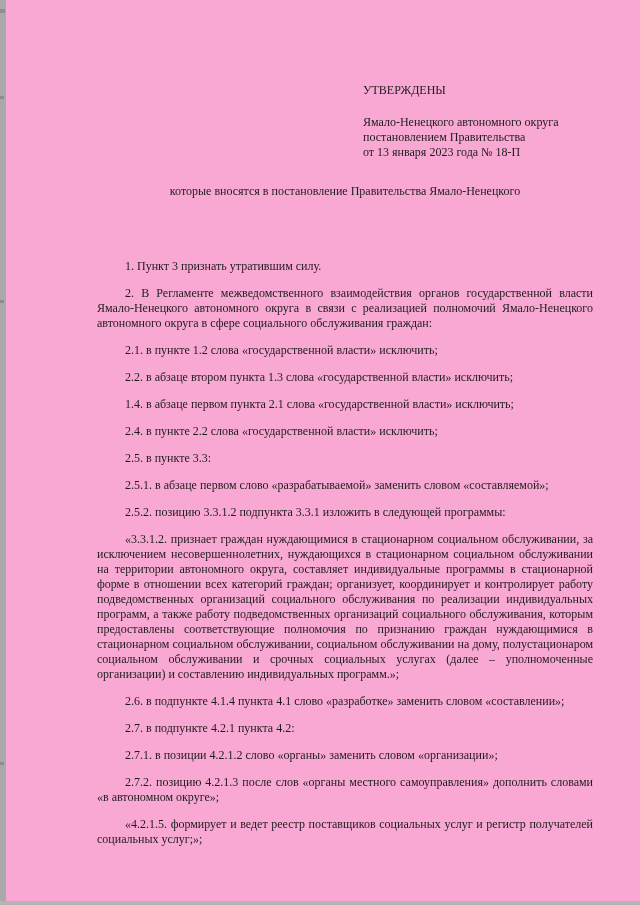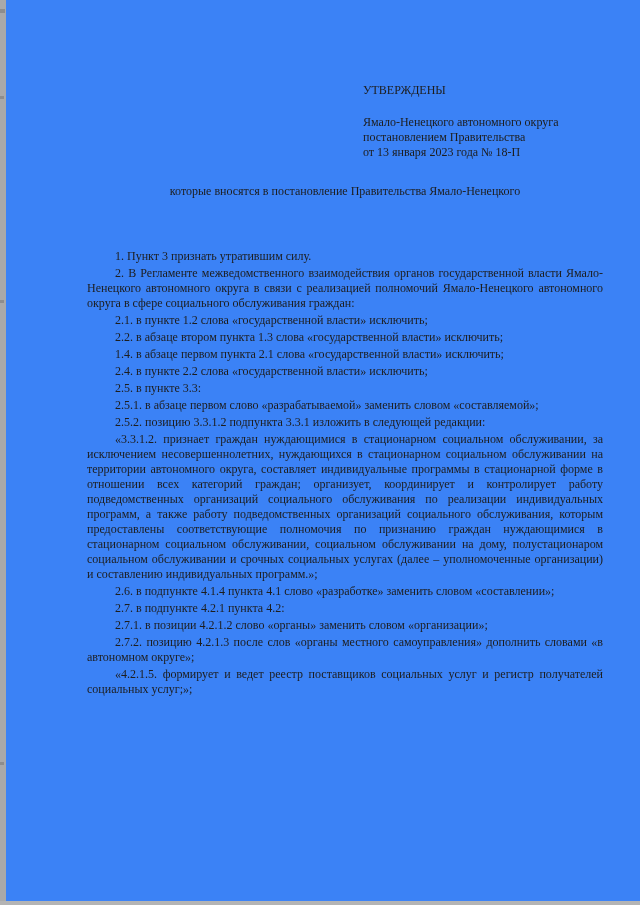--- a/index.html
+++ b/index.html
@@ -4,21 +4,21 @@
 <style>
   html, body {
     margin: 0;
     padding: 0;
     background: #ffffff;
   }
   .page {
     position: relative;
     width: 640px;
     height: 905px;
-    background: #3b82f6;
+    background: #f9a8d4;
     overflow: hidden;
     font-family: "Liberation Serif", serif;
     color: #1d1d1d;
   }
   .edge-left {
     position: absolute;
     left: 0; top: 0;
     width: 6px; height: 905px;
     background: #a9a9a9;
   }
@@ -67,21 +67,21 @@
   .doc-body {
     position: absolute;
     left: 85px;
     top: 247px;
     width: 520px;
     font-size: 12px;
     line-height: 15px;
     text-align: justify;
   }
   .doc-body p {
-    margin: 2px;
+    margin: 12px;
     text-indent: 28px;
   }
 </style>
 </head>
 <body>
 
 <div class="page">
 
   <div class="edge-left"></div>
   <div class="edge-bottom"></div>
@@ -105,21 +105,21 @@
 
   <div class="doc-body">
     <p>1. Пункт 3 признать утратившим силу.</p>
     <p>2. В Регламенте межведомственного взаимодействия органов государственной власти Ямало-Ненецкого автономного округа в связи с реализацией полномочий Ямало-Ненецкого автономного округа в сфере социального обслуживания граждан:</p>
     <p>2.1. в пункте 1.2 слова «государственной власти» исключить;</p>
     <p>2.2. в абзаце втором пункта 1.3 слова «государственной власти» исключить;</p>
     <p>1.4. в абзаце первом пункта 2.1 слова «государственной власти» исключить;</p>
     <p>2.4. в пункте 2.2 слова «государственной власти» исключить;</p>
     <p>2.5. в пункте 3.3:</p>
     <p>2.5.1. в абзаце первом слово «разрабатываемой» заменить словом «составляемой»;</p>
-    <p>2.5.2. позицию 3.3.1.2 подпункта 3.3.1 изложить в следующей редакции:</p>
+    <p>2.5.2. позицию 3.3.1.2 подпункта 3.3.1 изложить в следующей программы:</p>
     <p>«3.3.1.2. признает граждан нуждающимися в стационарном социальном обслуживании, за исключением несовершеннолетних, нуждающихся в стационарном социальном обслуживании на территории автономного округа, составляет индивидуальные программы в стационарной форме в отношении всех категорий граждан; организует, координирует и контролирует работу подведомственных организаций социального обслуживания по реализации индивидуальных программ, а также работу подведомственных организаций социального обслуживания, которым предоставлены соответствующие полномочия по признанию граждан нуждающимися в стационарном социальном обслуживании, социальном обслуживании на дому, полустационаром социальном обслуживании и срочных социальных услугах (далее – уполномоченные организации) и составлению индивидуальных программ.»;</p>
     <p>2.6. в подпункте 4.1.4 пункта 4.1 слово «разработке» заменить словом «составлении»;</p>
     <p>2.7. в подпункте 4.2.1 пункта 4.2:</p>
     <p>2.7.1. в позиции 4.2.1.2 слово «органы» заменить словом «организации»;</p>
     <p>2.7.2. позицию 4.2.1.3 после слов «органы местного самоуправления» дополнить словами «в автономном округе»;</p>
     <p>«4.2.1.5. формирует и ведет реестр поставщиков социальных услуг и регистр получателей социальных услуг;»;</p>
   </div>
 
 </div>
 

